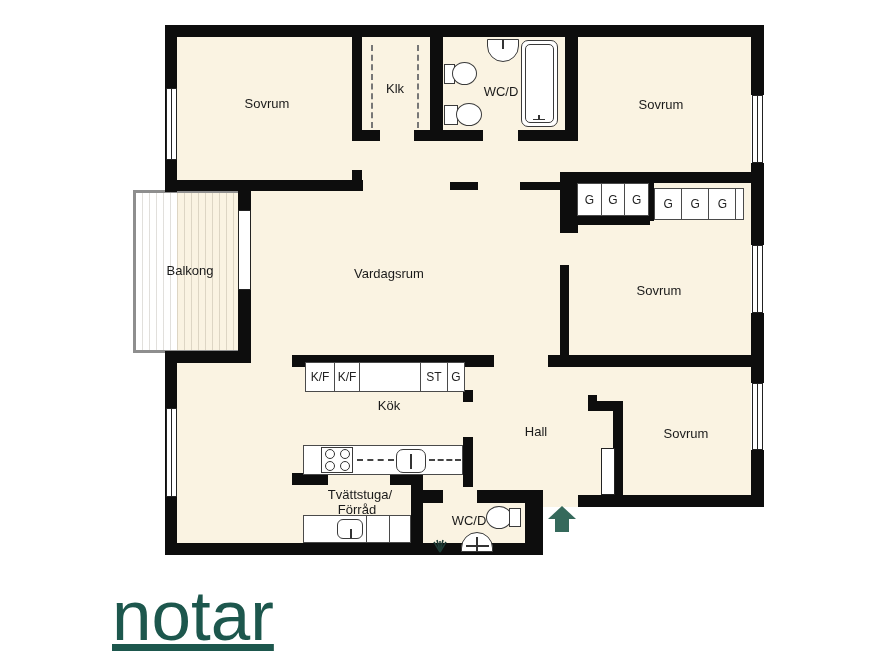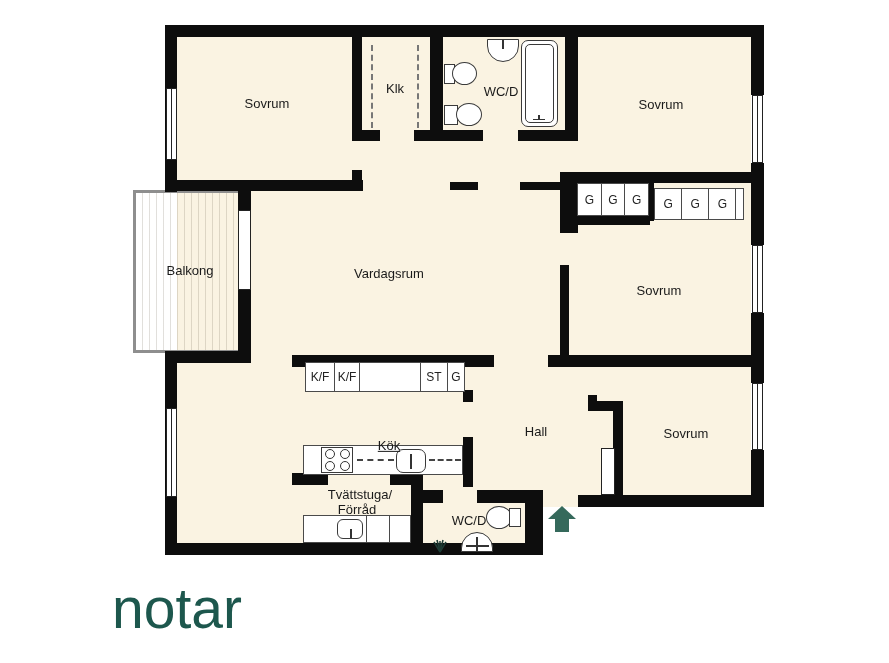--- a/index.html
+++ b/index.html
@@ -14,21 +14,21 @@
   .winP{background:#fff;border:1px solid #222;box-sizing:border-box;}
   .balcony{background:repeating-linear-gradient(90deg,var(--balcony,#D5CCB9) 0 6px,#c8be a 0);
            border-left:3px solid #8E8E8E;border-top:3px solid #8E8E8E;border-bottom:3px solid #8E8E8E;box-sizing:border-box;}
   .balcony-stripes{background:repeating-linear-gradient(90deg,transparent 0 6px,rgba(90,80,60,.18) 6px 7px);width:100%;height:100%;}
   .cab{background:#fff;border:1px solid #4a4a4a;box-sizing:border-box;display:flex;}
   .cab>div{border-right:1px solid #4a4a4a;display:flex;align-items:center;justify-content:center;font-size:12px;color:#222;}
   .cab>div:last-child{border-right:none;}
   .fix{background:#fff;border:1.5px solid #3a3a3a;box-sizing:border-box;}
   .dashV{border-left:2px dashed #777;}
   .dashH{border-top:2px dashed #444;}
-  .logo{color:var(--brand,#1D574D);font-size:57px;font-weight:500;letter-spacing:0px;}
+  .logo{color:var(--brand,#1D574D);font-size:71px;font-weight:500;letter-spacing:0px;text-decoration:underline;}
   .disclaimer{color:#111;font-size:17px;}
   .arrow-tri{width:0;height:0;border-left:14px solid transparent;border-right:14px solid transparent;border-bottom:13px solid var(--arrow,#35695B);}
   .arrow-stem{width:14px;height:13px;background:var(--arrow,#35695B);margin-left:7px;}
 </style>
 </head>
 <body>
 
 <div class="canvas">
 
   <div class="abs floor" style="left:177px;top:37px;width:574px;height:506px;"></div>
@@ -171,21 +171,21 @@
     <div class="arrow-stem"></div>
   </div>
 
   <div class="abs label" style="left:267px;top:104px;">Sovrum</div>
   <div class="abs label" style="left:395px;top:89px;">Klk</div>
   <div class="abs label" style="left:501px;top:92px;">WC/D</div>
   <div class="abs label" style="left:661px;top:105px;">Sovrum</div>
   <div class="abs label" style="left:190px;top:271px;">Balkong</div>
   <div class="abs label" style="left:389px;top:274px;">Vardagsrum</div>
   <div class="abs label" style="left:659px;top:291px;">Sovrum</div>
-  <div class="abs label" style="left:389px;top:446px;text-decoration:underline;">Kök</div>
+  <div class="abs label" style="left:389px;top:406px;">Kök</div>
   <div class="abs label" style="left:536px;top:432px;">Hall</div>
   <div class="abs label" style="left:686px;top:434px;">Sovrum</div>
   <div class="abs label" style="left:360px;top:495px;">Tvättstuga/</div>
   <div class="abs label" style="left:357px;top:510px;">Förråd</div>
   <div class="abs label" style="left:469px;top:521px;">WC/D</div>
 
   <div class="abs logo" style="left:112px;top:575px;">notar</div>
 
 </div>
 

